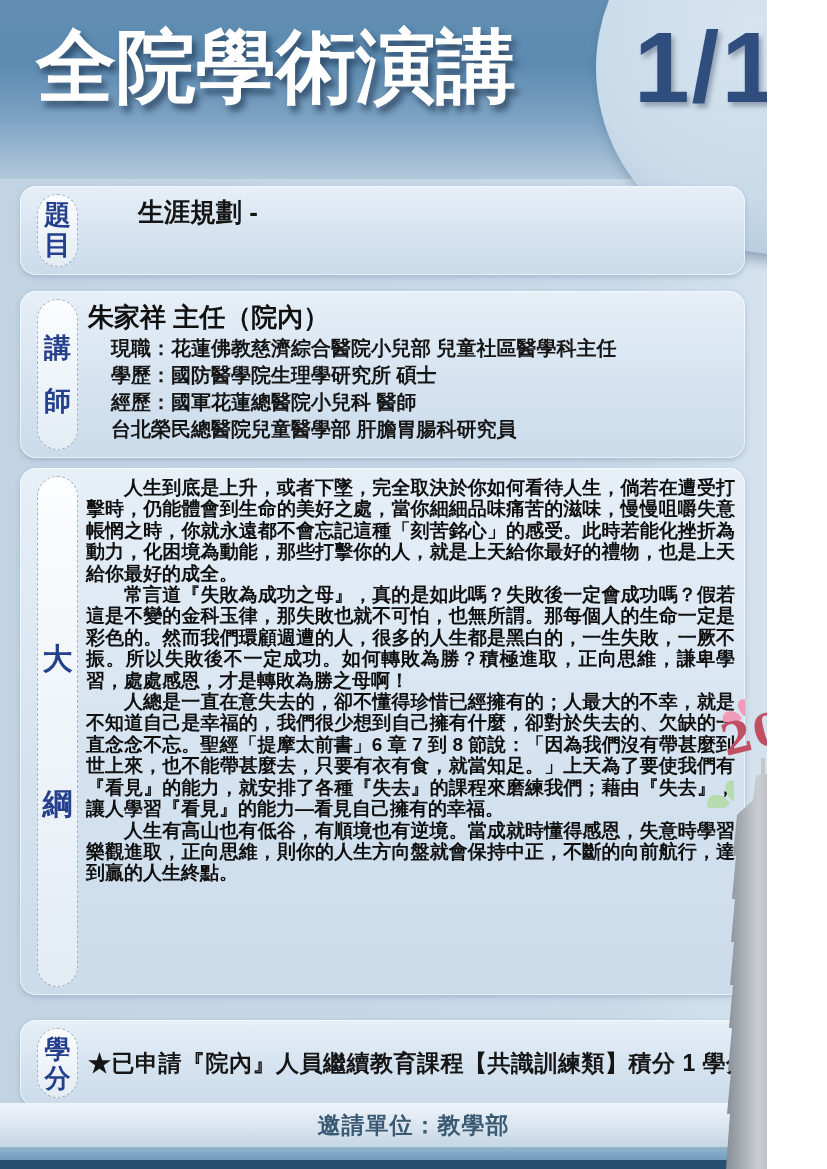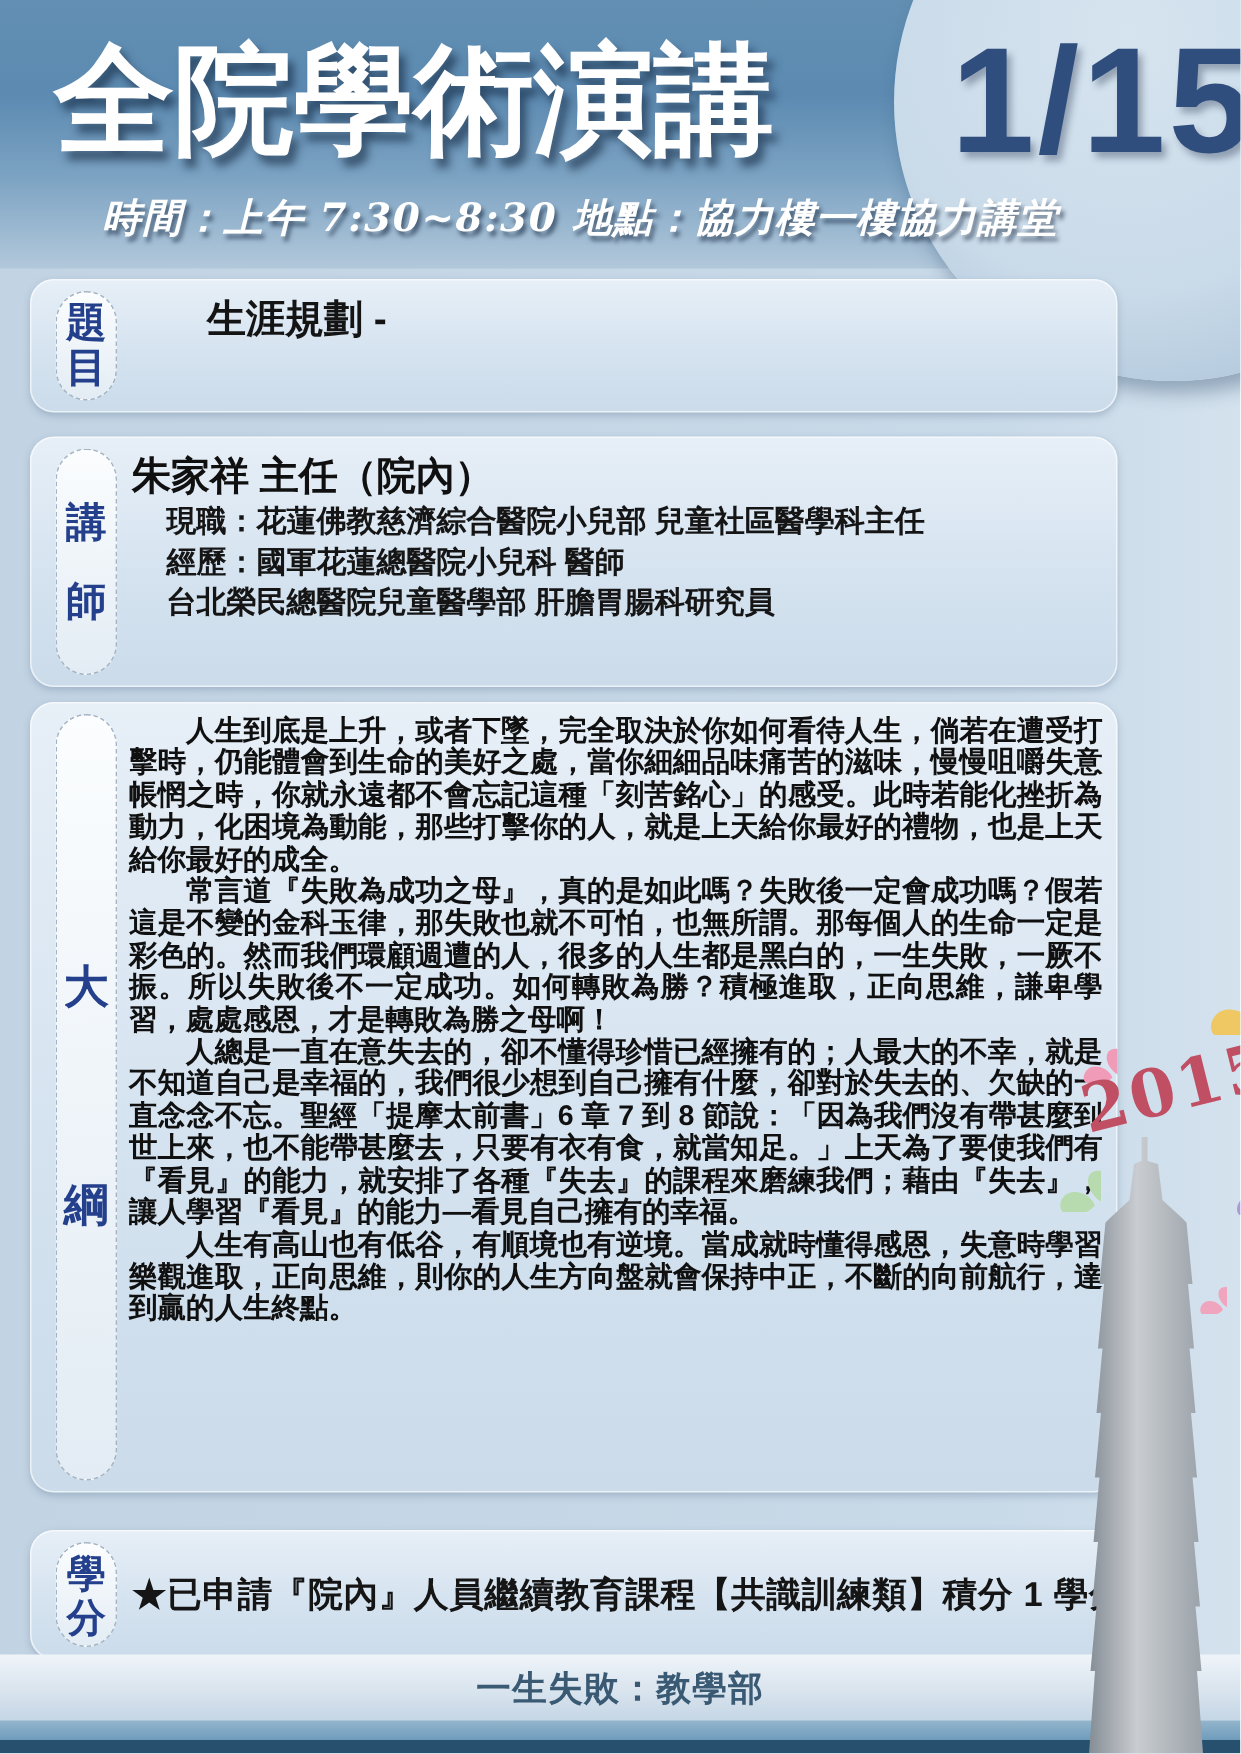--- a/index.html
+++ b/index.html
@@ -1,18 +1,18 @@
 <!DOCTYPE html>
 <html><head>
 <meta charset="utf-8">
 <style>
   html,body{margin:0;padding:0;}
   .page{
     position:relative;
-    width:827px;height:1169px;
+    width:767px;height:1169px;
     overflow:hidden;
     background:linear-gradient(90deg,#c2d3e3 0%,#c8d9e8 80%,#d4e2ee 100%);
     font-family:"Liberation Sans",sans-serif;
   }
   
   .header{
     position:absolute;left:0;top:0;width:827px;height:179px;z-index:0;
     background:linear-gradient(180deg,#4a7aa6 0%,#628fb2 0%,#5c8ab1 35%,#7ba2c2 65%,#b2c8db 100%);
   }
   .moon{
@@ -125,38 +125,38 @@
   </defs>
 </svg>
 
 <div class="page">
 
   <div class="header"></div>
   <div class="moon"></div>
 
   <h1 class="title">全院學術演講</h1>
   <div class="date">1/15</div>
-  <div class="schedule">時間：上午 7:30~8:30 地點：協力樓一樓協力講堂</div>
 
   <div class="card" id="card-topic">
     <div class="pill">
       <span>題</span>
       <span>目</span>
     </div>
     <div class="topic-sub">生涯規劃 -</div>
   </div>
 
   <div class="card" id="card-speaker">
     <div class="pill">
       <span>講</span>
       <span>師</span>
     </div>
     <div class="speaker-name">朱家祥 主任（院內）</div>
     <div class="speaker-details">
       <div>現職：花蓮佛教慈濟綜合醫院小兒部 兒童社區醫學科主任</div>
+      <div>學歷：國防醫學院生理學研究所 碩士</div>
       <div>經歷：國軍花蓮總醫院小兒科 醫師</div>
       <div>台北榮民總醫院兒童醫學部 肝膽胃腸科研究員</div>
     </div>
   </div>
 
   <div class="card" id="card-outline">
     <div class="pill">
       <span>大</span>
       <span>綱</span>
     </div>
@@ -196,18 +196,18 @@
 
   <svg class="tower" viewBox="0 0 84 411">
     <path fill="url(#towerGrad)" d="M39,0 L43,0 L43,16 L50,18 L53,42 L66,54 L69,57
       L73,98 L70,98 L74,141 L71,141 L75,184 L72,184 L76,227 L73,227
       L77,270 L74,270 L78,313 L75,313 L79,356 L76,356 L80,411
       L4,411 L8,356 L5,356 L9,313 L6,313 L10,270 L7,270 L11,227 L8,227
       L12,184 L9,184 L13,141 L10,141 L14,98 L11,98 L15,57 L18,54 L31,42 L34,18 L39,16 Z"></path>
   </svg>
 
   <div class="footer-light">
-    <div class="footer-text">一生失敗：教學部</div>
+    <div class="footer-text">邀請單位：教學部</div>
   </div>
   <div class="footer-band"></div>
   <div class="footer-strip"></div>
 
 </div>
 
 </body></html>

